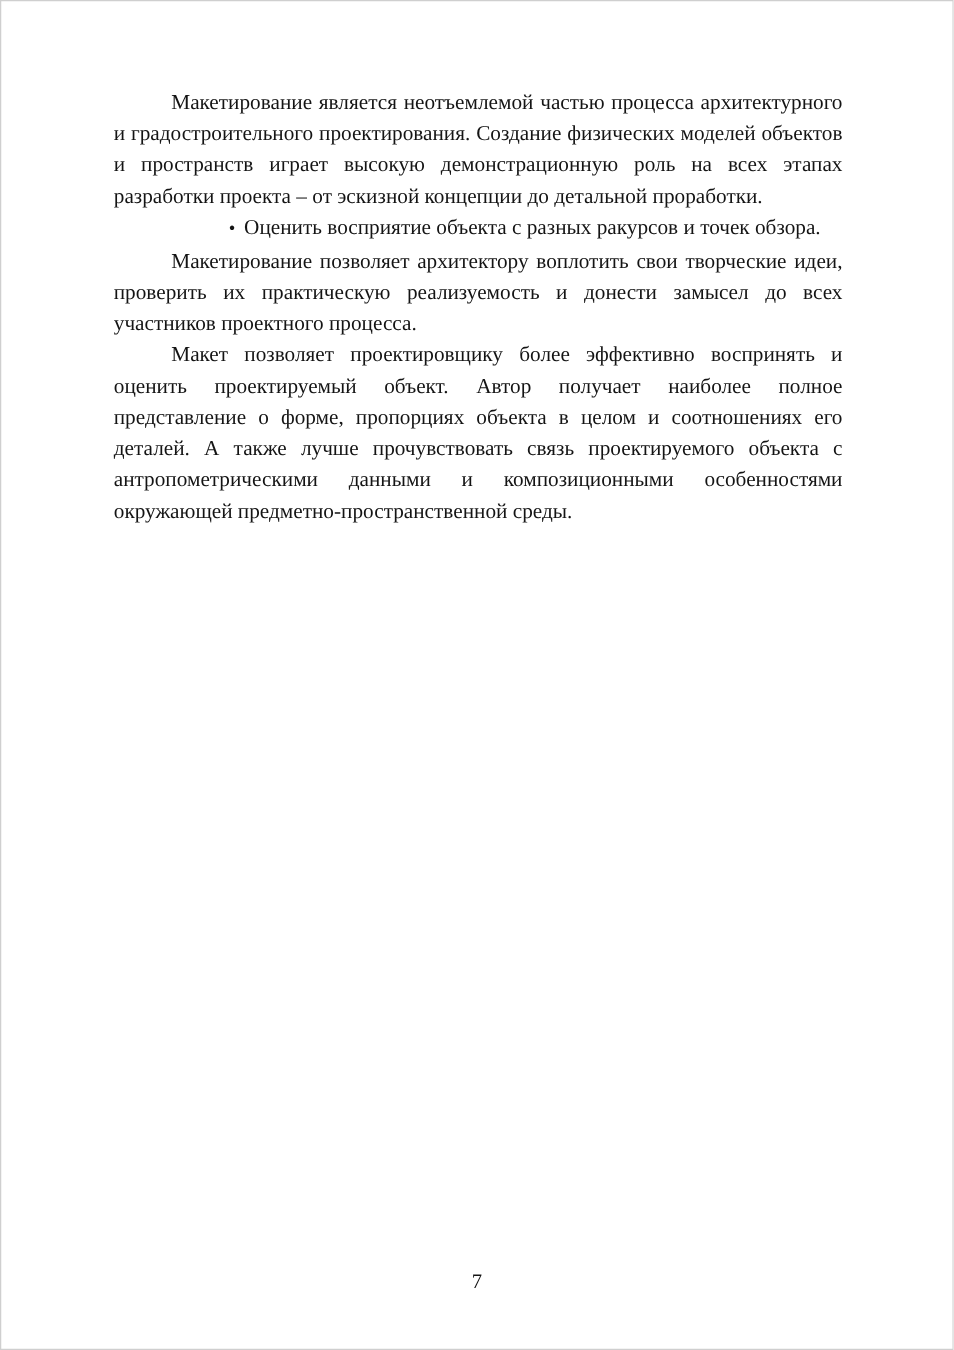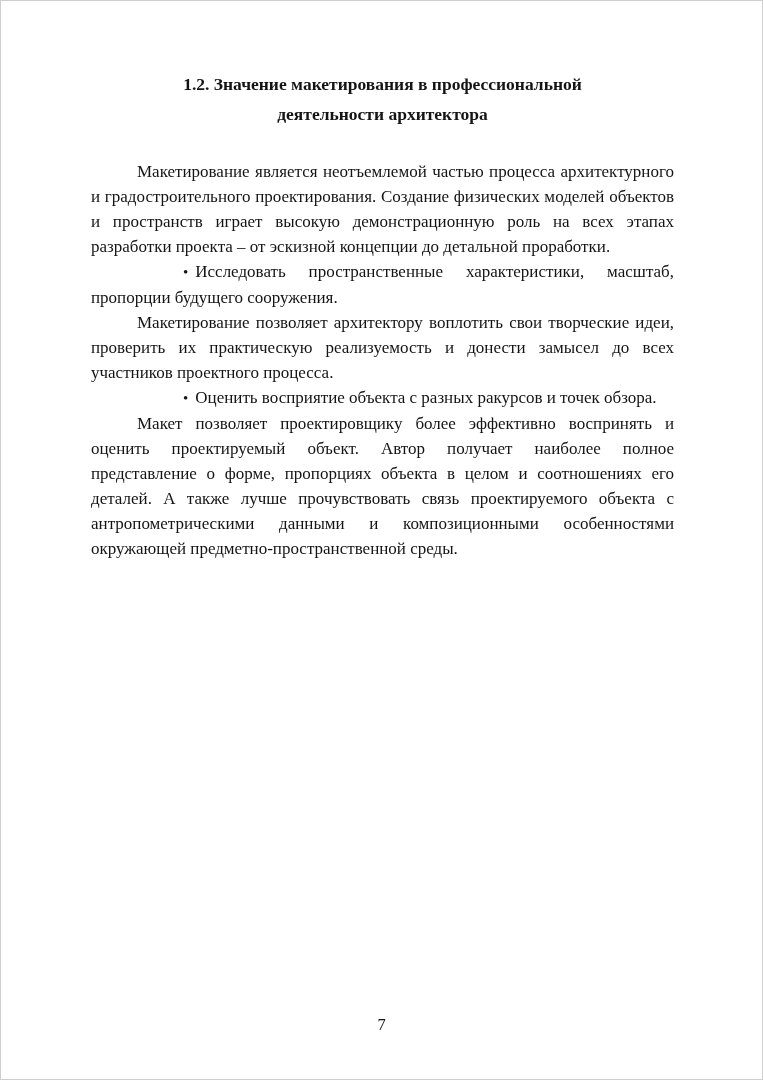--- a/index.html
+++ b/index.html
@@ -54,36 +54,31 @@
     font-size: 16.5px;
     color: #141414;
   }
 </style>
 </head>
 <body>
 
 <div class="page">
   <div class="content">
 
-    <h1 class="heading">
-      <div>1.2. Значение макетирования в профессиональной</div>
-      <div>деятельности архитектора</div>
-    </h1>
 
     <div class="body-text">
 
       <p><span>Макетирование является неотъемлемой частью процесса архитектурного и градостроительного проектирования. Создание физических моделей объектов и пространств играет высокую демонстрационную роль на всех этапах разработки проекта – от эскизной концепции до детальной проработки.</span></p>
 
 
 
-      <p><span class="bullet-marker">•</span><span>Исследовать пространственные характеристики, масштаб, пропорции будущего сооружения.</span></p>
+
+      <p><span class="bullet-marker">•</span><span>Оценить восприятие объекта с разных ракурсов и точек обзора.</span></p>
 
       <p><span>Макетирование позволяет архитектору воплотить свои творческие идеи, проверить их практическую реализуемость и донести замысел до всех участников проектного процесса.</span></p>
-
-      <p><span class="bullet-marker">•</span><span>Оценить восприятие объекта с разных ракурсов и точек обзора.</span></p>
 
 
       <p><span>Макет позволяет проектировщику более эффективно воспринять и оценить проектируемый объект. Автор получает наиболее полное представление о форме, пропорциях объекта в целом и соотношениях его деталей. А также лучше прочувствовать связь проектируемого объекта с антропометрическими данными и композиционными особенностями окружающей предметно-пространственной среды.</span></p>
 
     </div>
   </div>
 
   <div class="page-number">7</div>
 </div>
 

